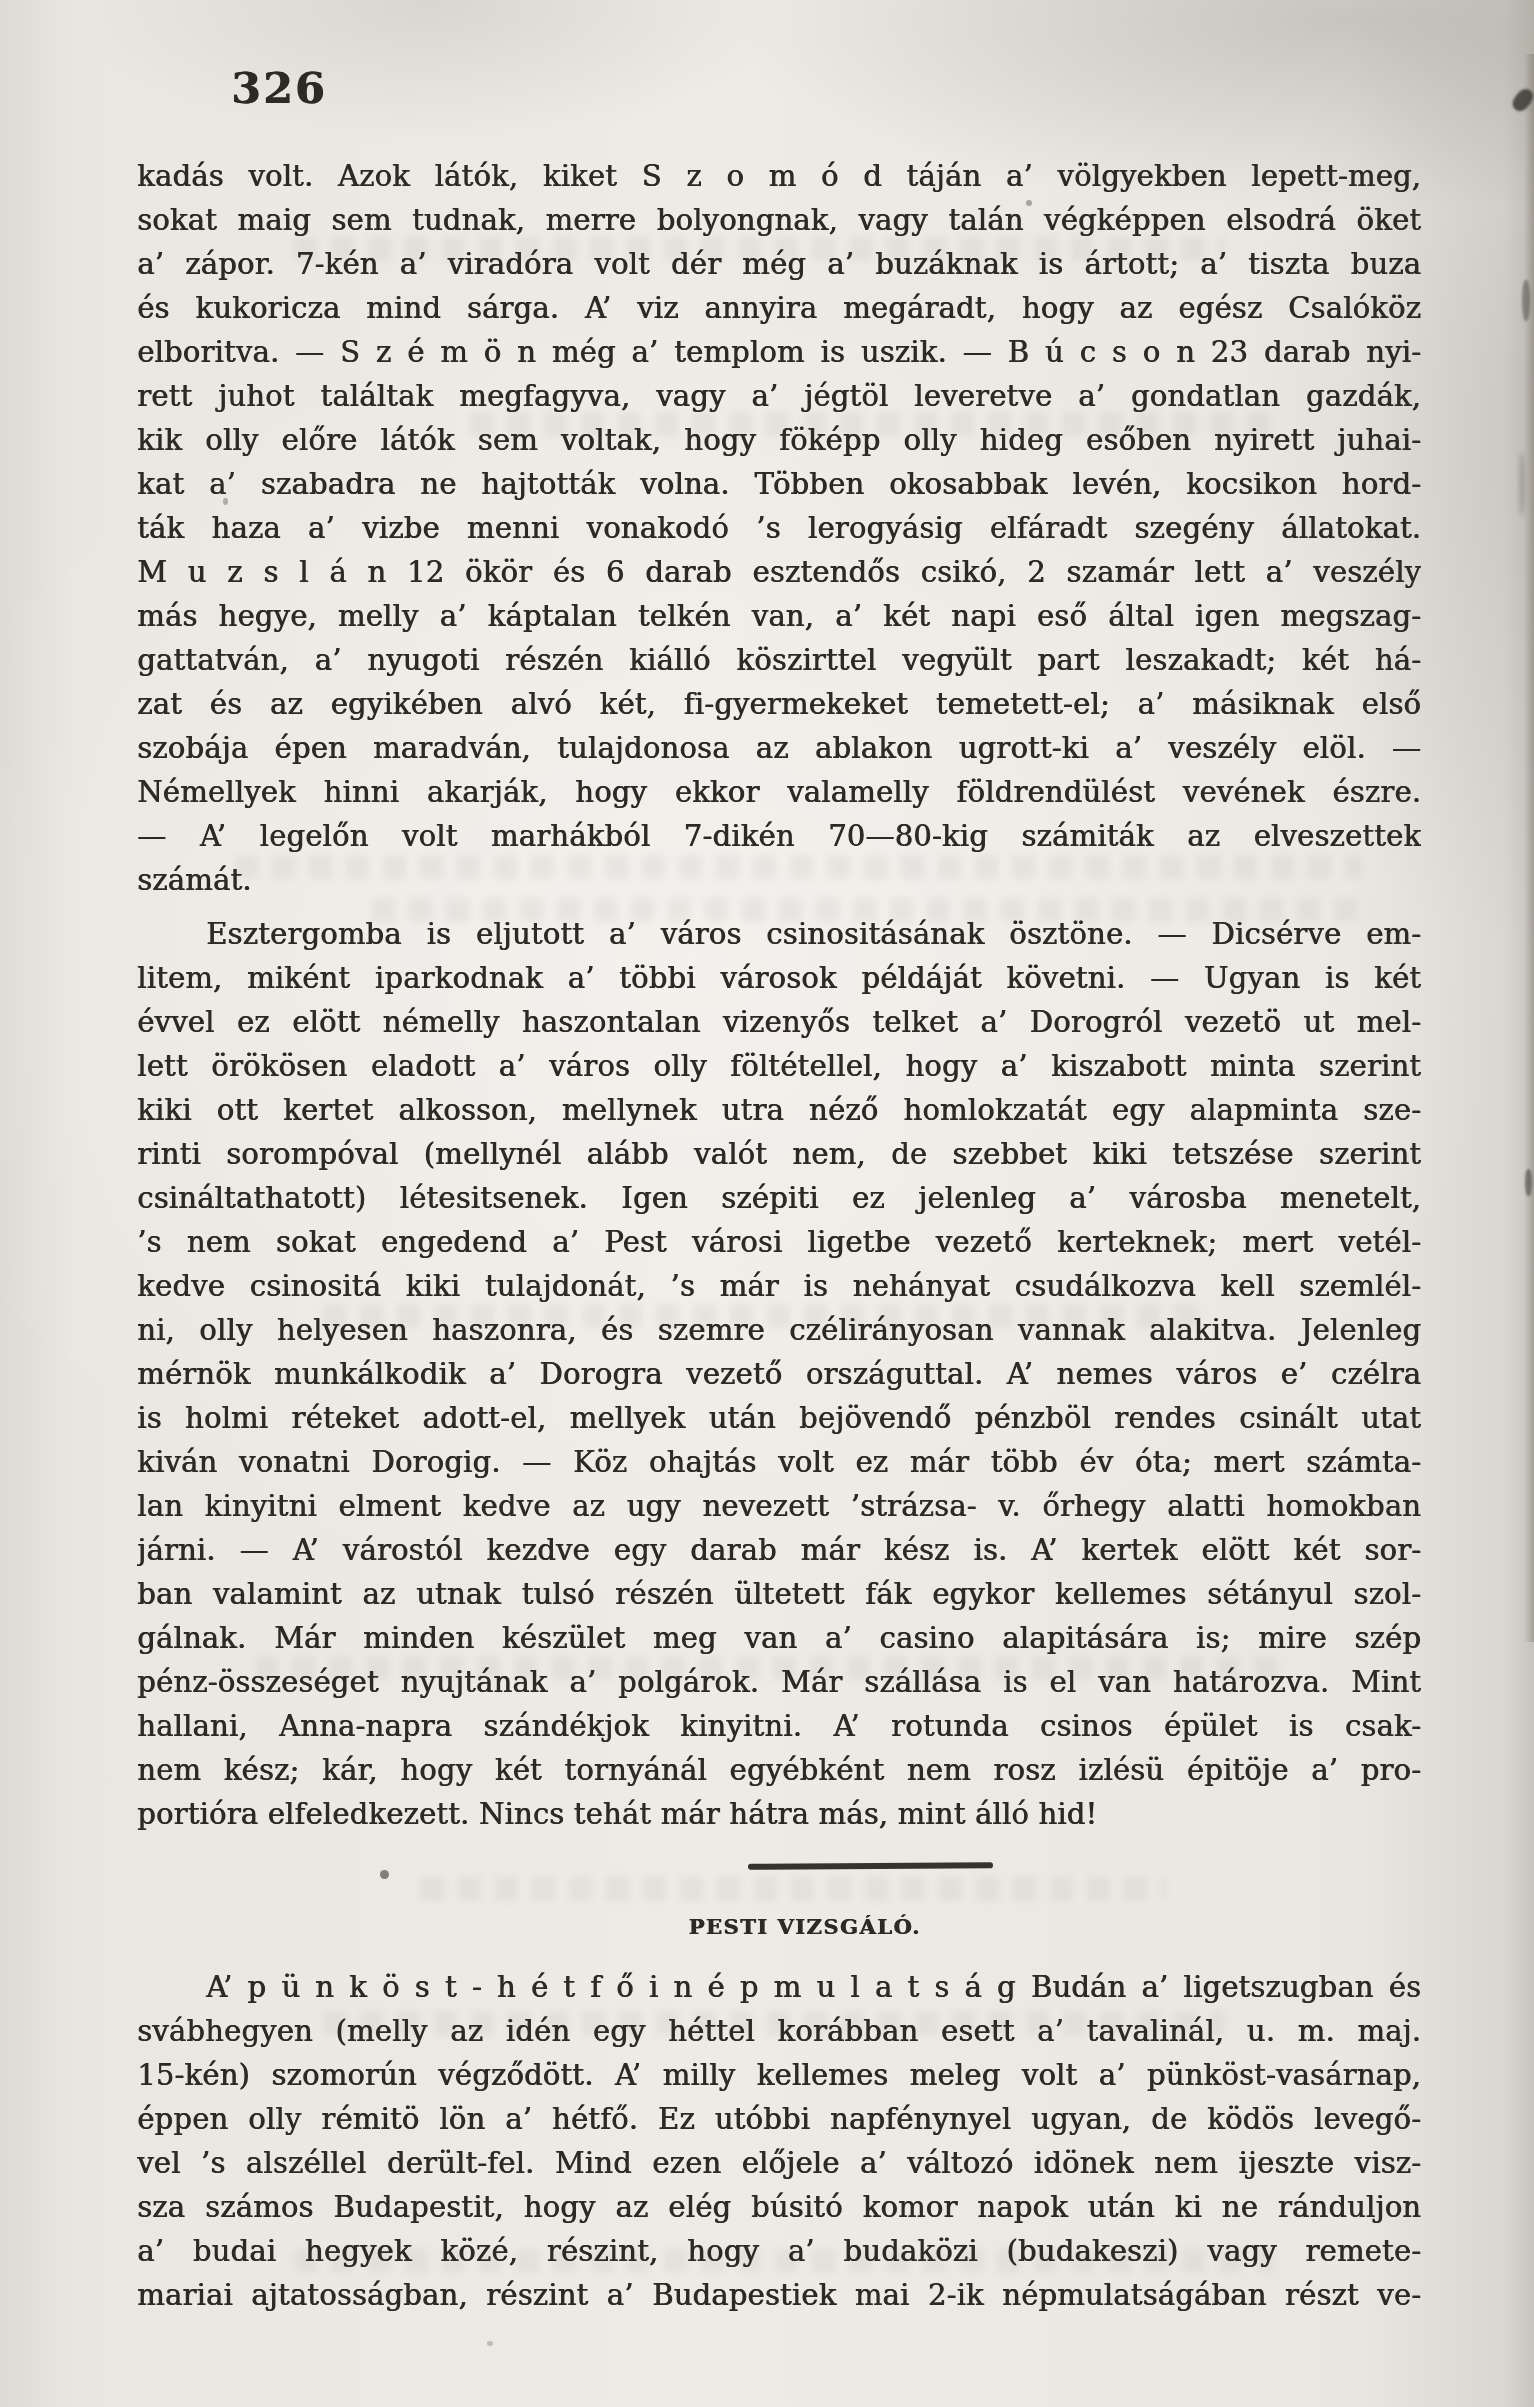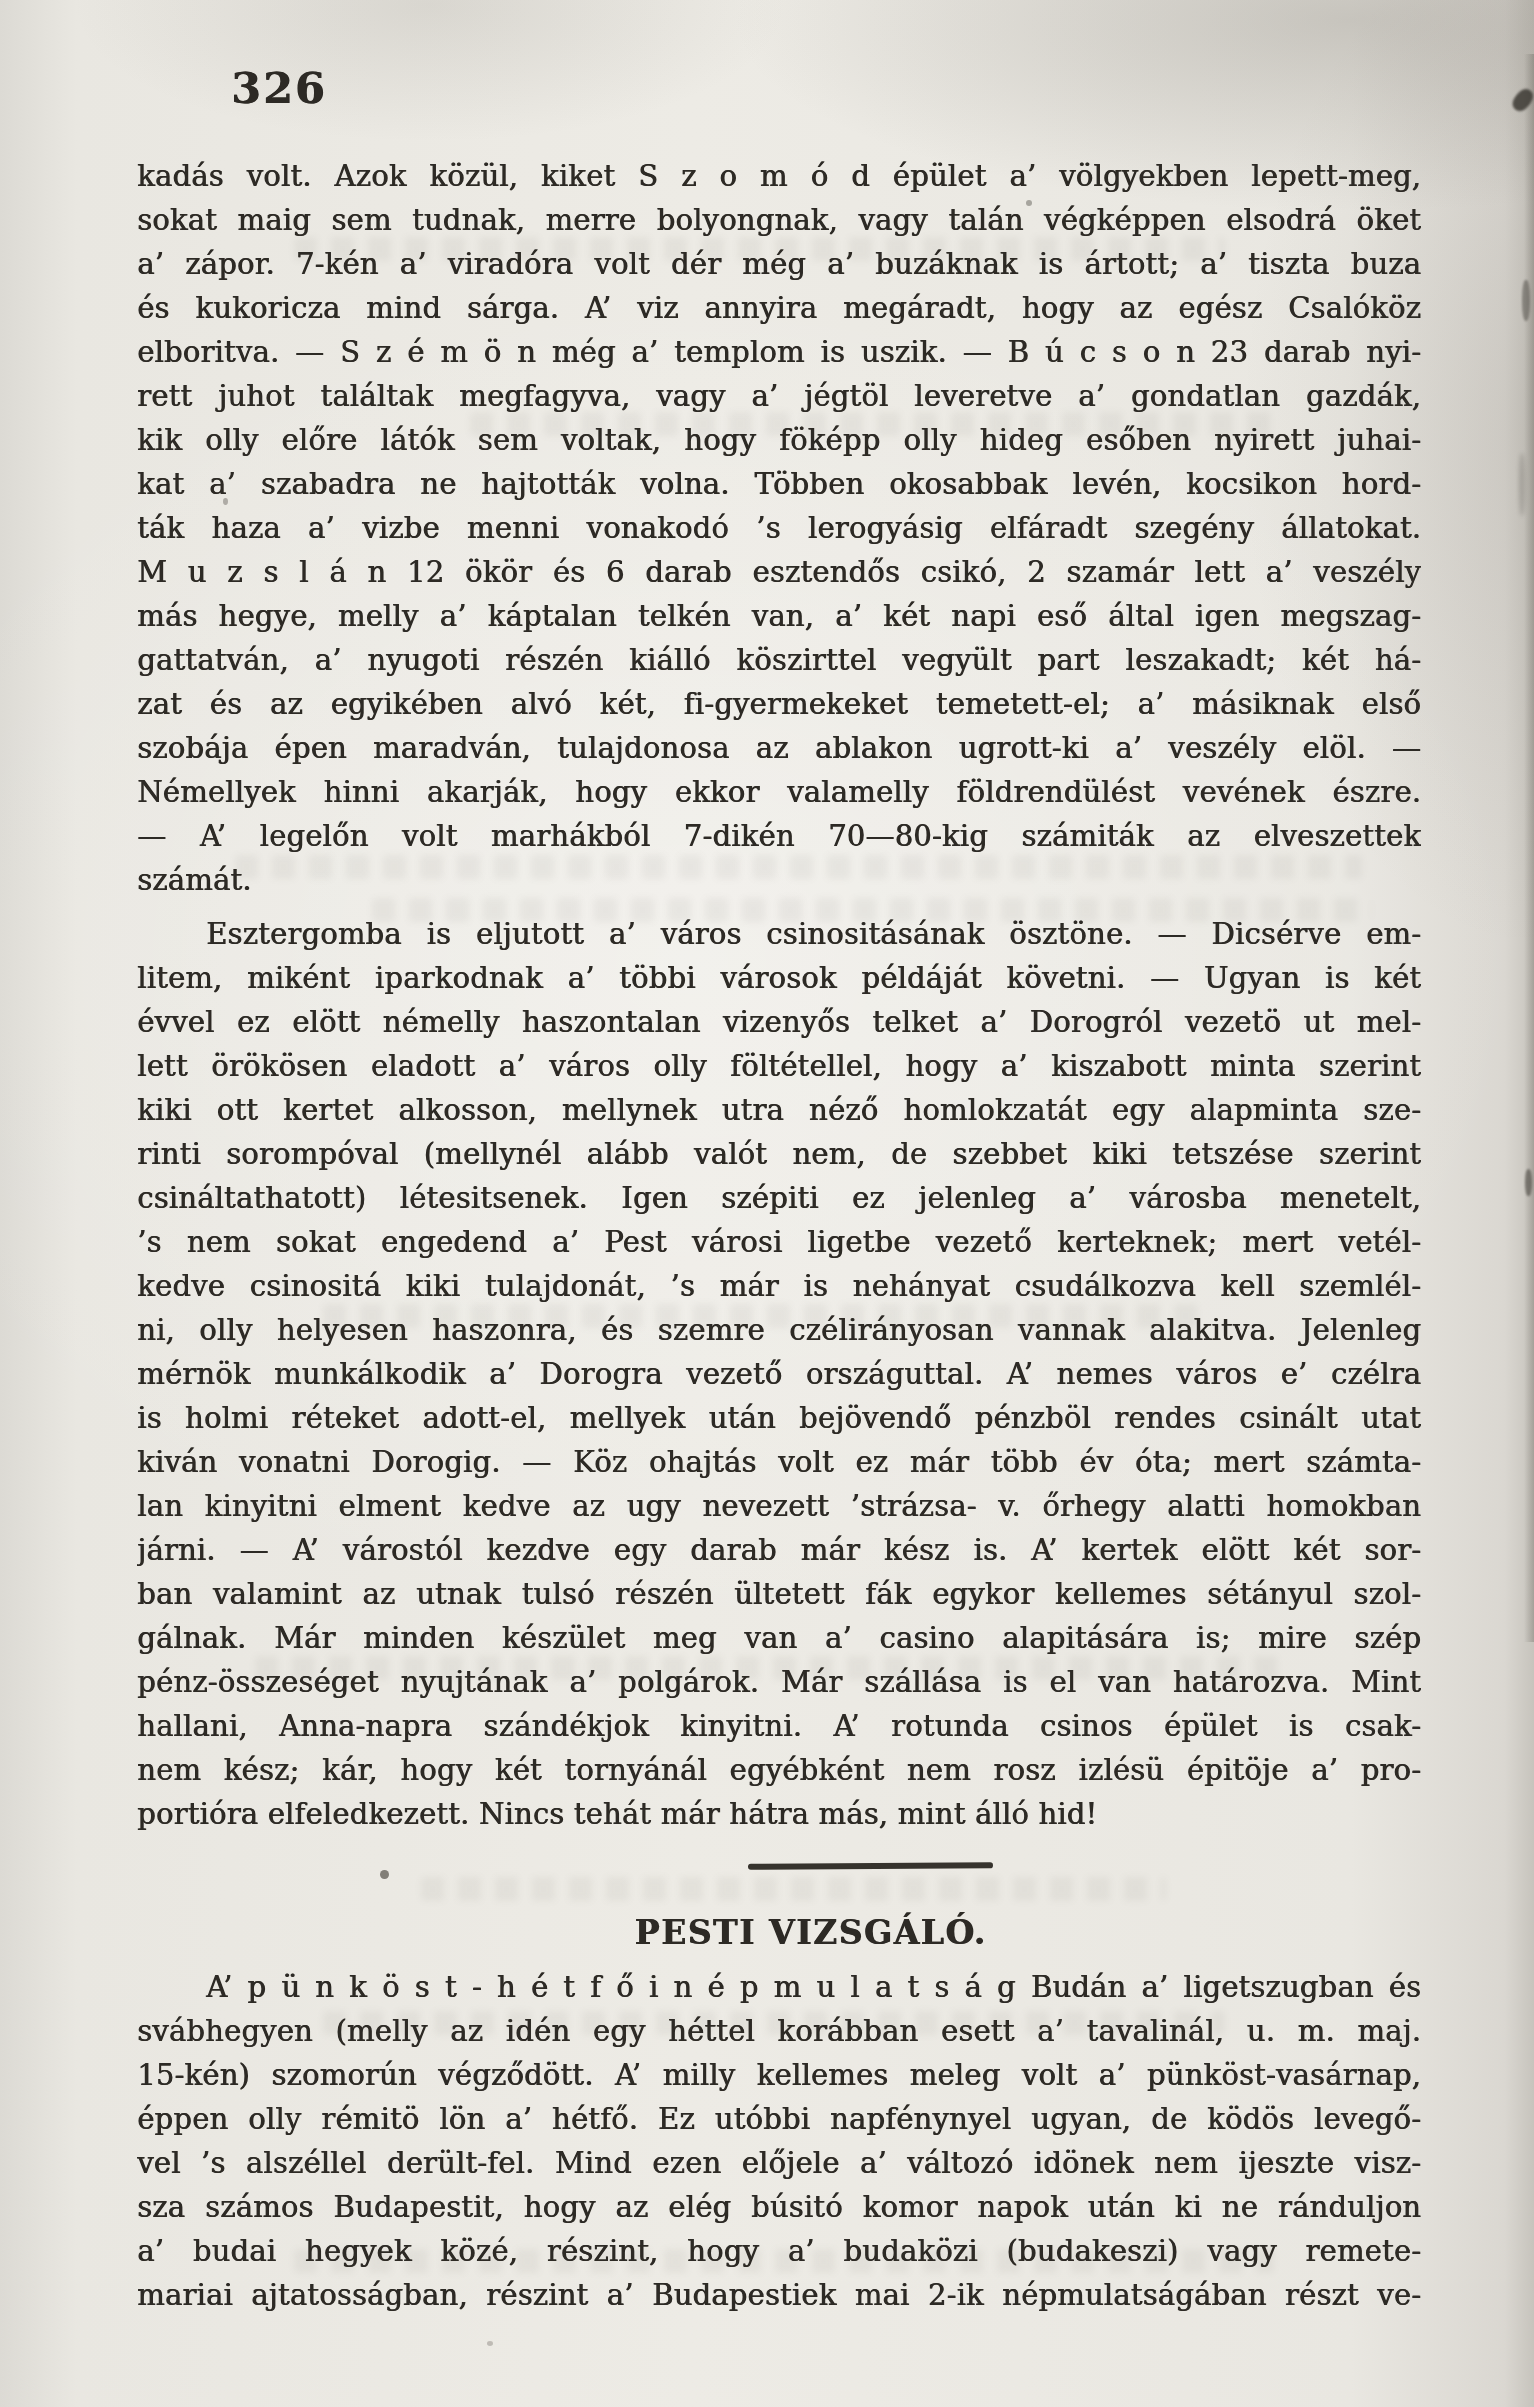--- a/index.html
+++ b/index.html
@@ -37,23 +37,23 @@
   }
   .line.no-just { text-align-last:left; }
   .line.indent { text-indent:69px;margin-top:10px; }
   .rule {
     position:absolute; left:748px; top:1863px;
     width:245px; height:5.9px;
     background:#36332d; border-radius:2.9px;
     transform:rotate(-0.35deg);
   }
   .heading {
-    position:absolute; left:137px; top:1901px; width:1284px; margin:10px;
+    position:absolute; left:137px; top:1901px; width:1284px; margin:4px;
     text-align:center;
-    font-size:33px; font-weight:bold; letter-spacing:1.5px;
+    font-size:21px; font-weight:bold; letter-spacing:1.5px;
     line-height:43px;
     transform:translateX(21.6px);
     text-shadow:0.7px 0 currentColor;
   }
   
   .ghost {
     position:absolute; height:23.5px;
     background:repeating-linear-gradient(90deg, #6a675f 0 23.5px, transparent 23.5px 37px);
     filter:blur(3.9px); opacity:0.07; border-radius:3.9px;
     pointer-events:none;
@@ -85,21 +85,21 @@
   <div class="ghost" style="left:470px; top:412px; width:804px;"></div>
   <div class="ghost" style="left:235px; top:855px; width:1127px;"></div>
   <div class="ghost" style="left:372px; top:898px; width:1000px;"></div>
   <div class="ghost" style="left:323px; top:1304px; width:882px;"></div>
   <div class="ghost" style="left:255px; top:1656px; width:1029px;"></div>
   <div class="ghost" style="left:421px; top:1877px; width:745px;"></div>
   <div class="ghost" style="left:323px; top:2011px; width:902px;"></div>
   <div class="ghost" style="left:294px; top:2249px; width:980px;"></div>
 
   <div class="flow flow1">
-      <div class="line">kadás volt. Azok közül, kiket S z o m ó d épület a’ völgyekben lepett-meg,</div>
+      <div class="line">kadás volt. Azok látók, kiket S z o m ó d táján a’ völgyekben lepett-meg,</div>
       <div class="line">sokat maig sem tudnak, merre bolyongnak, vagy talán végképpen elsodrá öket</div>
       <div class="line">a’ zápor. 7-kén a’ viradóra volt dér még a’ buzáknak is ártott; a’ tiszta buza</div>
       <div class="line">és kukoricza mind sárga. A’ viz annyira megáradt, hogy az egész Csalóköz</div>
       <div class="line">elboritva. — S z é m ö n még a’ templom is uszik. — B ú c s o n 23 darab nyi-</div>
       <div class="line">rett juhot találtak megfagyva, vagy a’ jégtöl leveretve a’ gondatlan gazdák,</div>
       <div class="line">kik olly előre látók sem voltak, hogy föképp olly hideg esőben nyirett juhai-</div>
       <div class="line">kat a’ szabadra ne hajtották volna. Többen okosabbak levén, kocsikon hord-</div>
       <div class="line">ták haza a’ vizbe menni vonakodó ’s lerogyásig elfáradt szegény állatokat.</div>
       <div class="line">M u z s l á n 12 ökör és 6 darab esztendős csikó, 2 szamár lett a’ veszély</div>
       <div class="line">más hegye, melly a’ káptalan telkén van, a’ két napi eső által igen megszag-</div>

